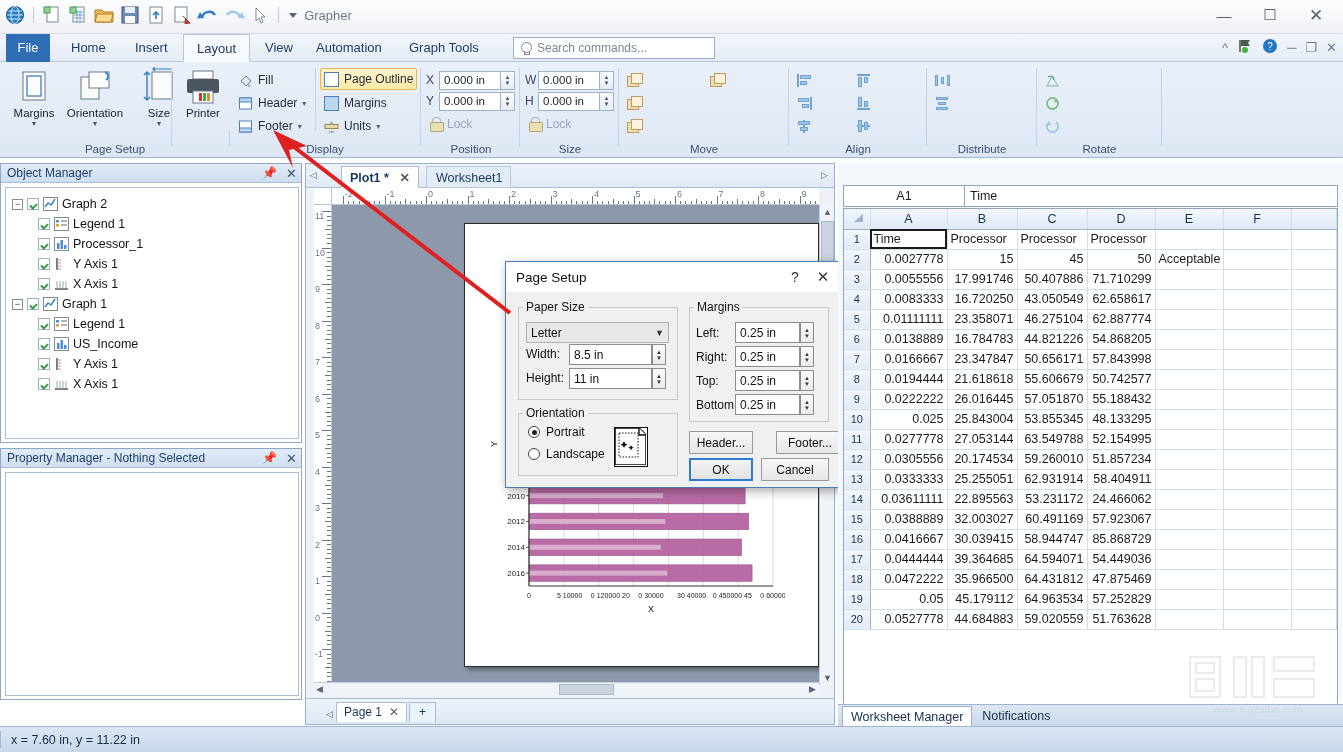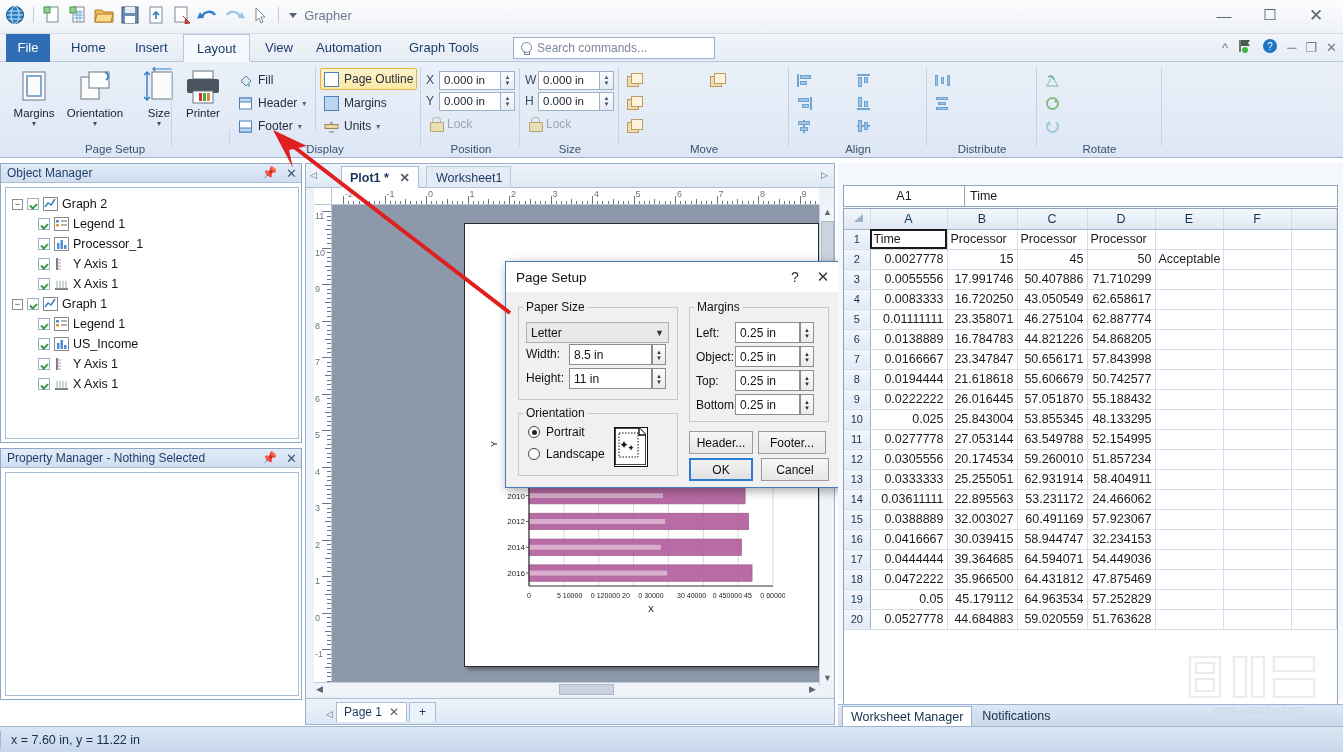--- a/index.html
+++ b/index.html
@@ -1240,21 +1240,21 @@
   <fieldset class="gb" style="left:183px; top:38px; width:140px; height:122px;">
     <legend>Margins</legend>
   </fieldset>
   <div class="dl" style="left:190px; top:64px;">Left:</div>
   <div class="tfield" style="left:229px; top:60px; width:65px;">0.25 in</div>
   <div class="updn" style="left:294px; top:60px;">
       <span>▲</span>
       <span>▼</span>
     </div>
 
-  <div class="dl" style="left:190px; top:88px;">Object:</div>
+  <div class="dl" style="left:190px; top:88px;">Right:</div>
   <div class="tfield" style="left:229px; top:84px; width:65px;">0.25 in</div>
   <div class="updn" style="left:294px; top:84px;">
       <span>▲</span>
       <span>▼</span>
     </div>
 
   <div class="dl" style="left:190px; top:112px;">Top:</div>
   <div class="tfield" style="left:229px; top:108px; width:65px;">0.25 in</div>
   <div class="updn" style="left:294px; top:108px;">
       <span>▲</span>
@@ -1262,21 +1262,21 @@
     </div>
 
   <div class="dl" style="left:190px; top:136px;">Bottom:</div>
   <div class="tfield" style="left:229px; top:132px; width:65px;">0.25 in</div>
   <div class="updn" style="left:294px; top:132px;">
       <span>▲</span>
       <span>▼</span>
     </div>
 
   <div class="dbtn" style="left:183px; top:169px; width:64px;">Header...</div>
-  <div class="dbtn" style="left:252px; top:169px; width:68px;">Footer...</div>
+  <div class="dbtn" style="left:270px; top:169px; width:68px;">Footer...</div>
   <div class="dbtn def" style="left:183px; top:196px; width:64px;">OK</div>
   <div class="dbtn" style="left:255px; top:196px; width:68px;">Cancel</div>
 </div>
 
 <div class="arrow">
   <svg width="250" height="190" viewBox="0 0 250 190">
     <line x1="245" y1="185" x2="20" y2="12" stroke="#e02020" stroke-width="4"></line>
     <path d="M8 2 L42 18 L24 22 L28 40 Z" fill="#e02020"></path>
   </svg>
 </div>
@@ -1473,21 +1473,21 @@
             <td class="num">57.923067</td>
             <td class="txt"></td>
             <td class="txt"></td>
             <td></td>
           </tr>
           <tr>
             <td class="rowh">16</td>
             <td class="num">0.0416667</td>
             <td class="num">30.039415</td>
             <td class="num">58.944747</td>
-            <td class="num">32.234153</td>
+            <td class="num">85.868729</td>
             <td class="txt"></td>
             <td class="txt"></td>
             <td></td>
           </tr>
           <tr>
             <td class="rowh">17</td>
             <td class="num">0.0444444</td>
             <td class="num">39.364685</td>
             <td class="num">64.594071</td>
             <td class="num">54.449036</td>

